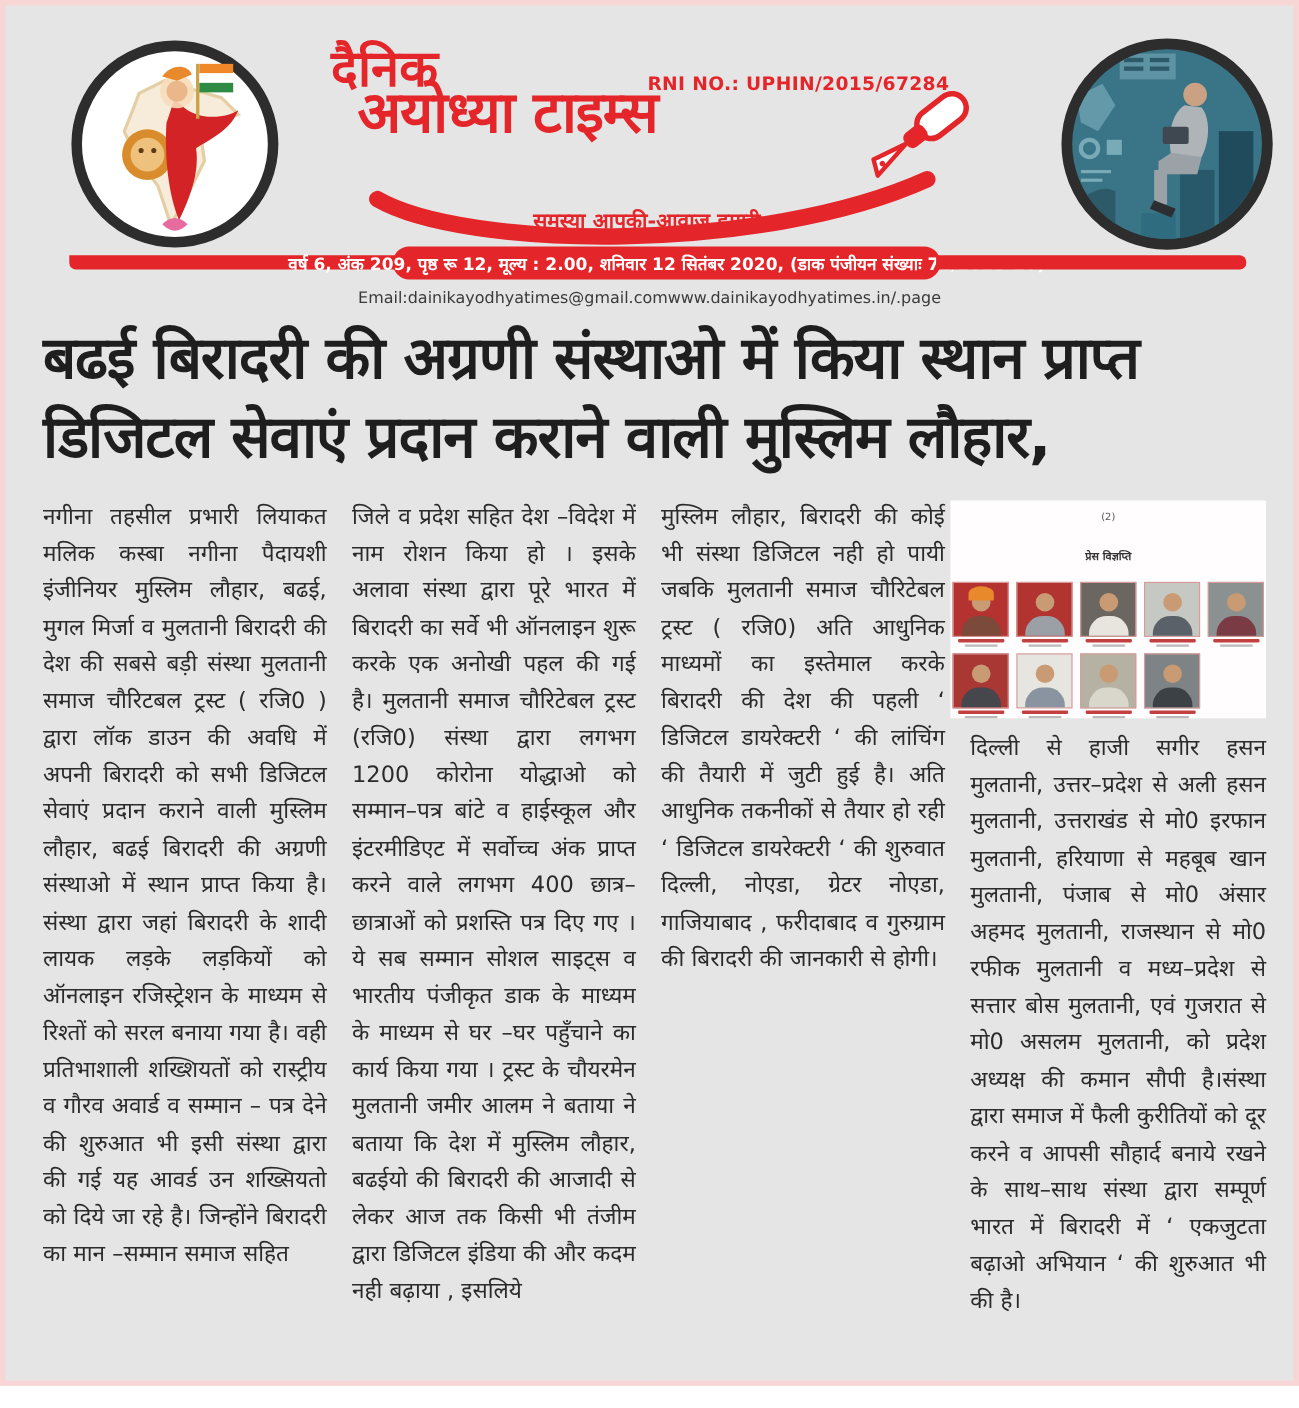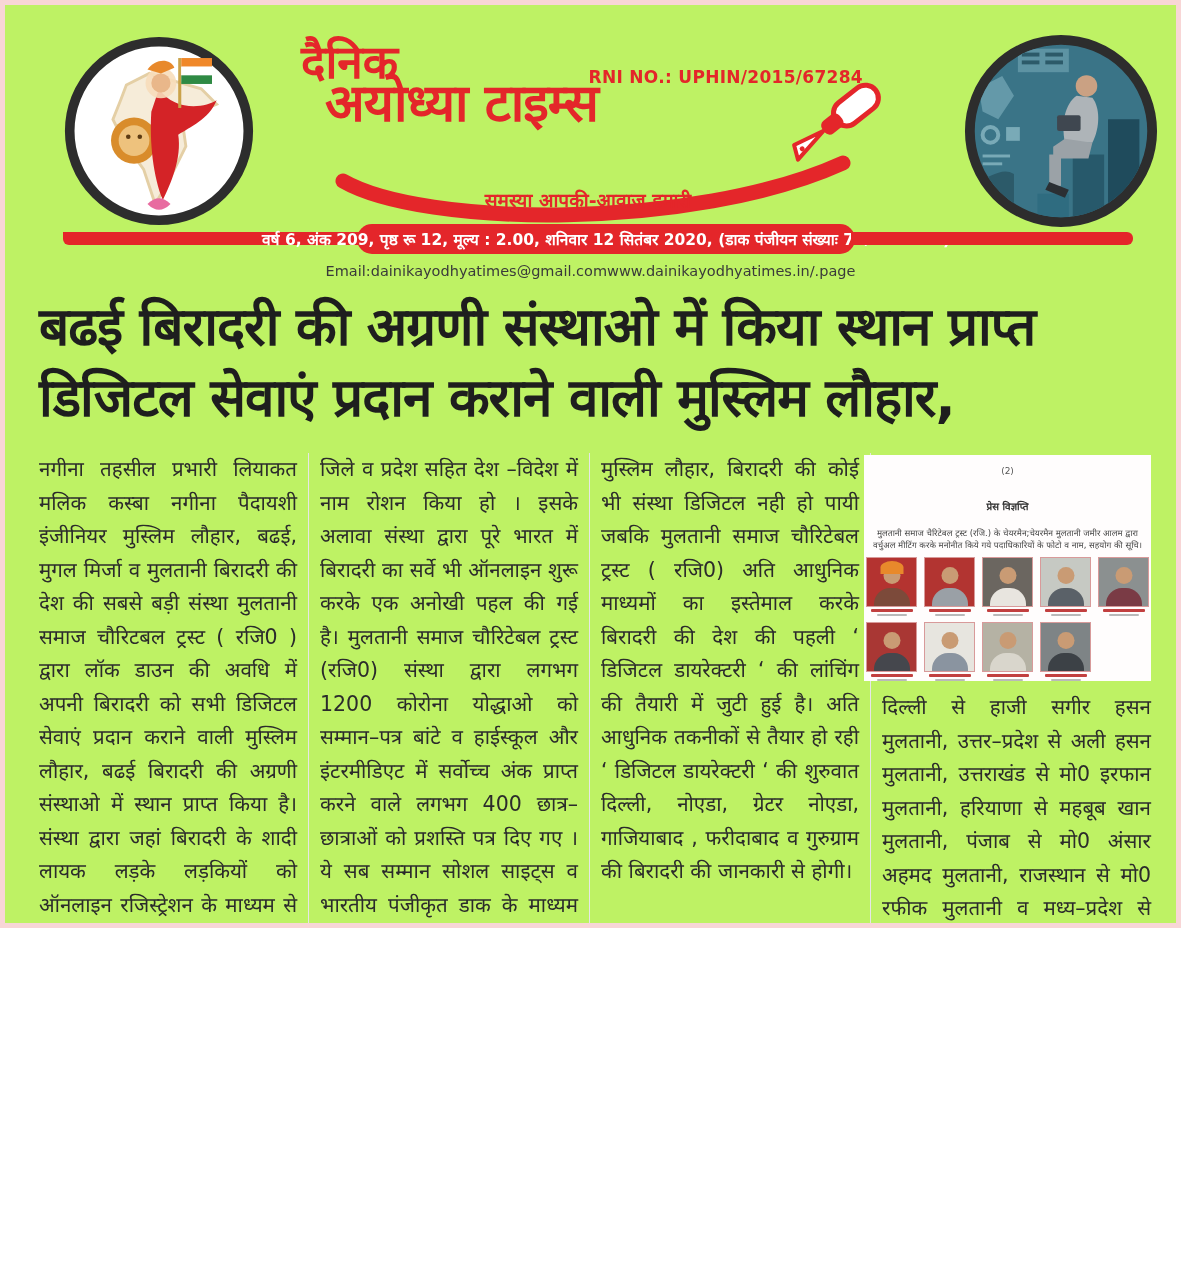--- a/index.html
+++ b/index.html
@@ -1,19 +1,19 @@
 <!DOCTYPE html>
 <html lang="hi"><head>
 <meta charset="utf-8">
 <style>
   * { margin:0; padding:0; box-sizing:border-box; }
   html,body { background:#fff; }
   .page {
-    position:relative; width:1181px; height:928px;
-    background:#bef264; border:5px solid #f8d6d6; overflow:hidden;
+    position:relative; width:1181px; height:1260px;
+    background:#e5e5e5; border:5px solid #f8d6d6; overflow:hidden;
     font-family:"DejaVu Sans", sans-serif; color:#222;
   }
   
   .emblem {
     position:absolute; left:58px; top:30px; width:192px; height:192px;
   }
   .right-photo {
     position:absolute; left:958px; top:28px; width:196px; height:196px;
   }
   .masthead { position:absolute; left:268px; top:36px; width:660px; height:196px; }
@@ -204,24 +204,20 @@
       <p>जिले व प्रदेश सहित देश –विदेश में नाम रोशन किया हो । इसके अलावा संस्था द्वारा पूरे भारत में बिरादरी का सर्वे भी ऑनलाइन शुरू करके एक अनोखी पहल की गई है। मुलतानी समाज चौरिटेबल ट्रस्ट (रजि0) संस्था द्वारा लगभग 1200 कोरोना योद्धाओ को सम्मान–पत्र बांटे व हाईस्कूल और इंटरमीडिएट में सर्वोच्च अंक प्राप्त करने वाले लगभग 400 छात्र–छात्राओं को प्रशस्ति पत्र दिए गए । ये सब सम्मान सोशल साइट्स व भारतीय पंजीकृत डाक के माध्यम के माध्यम से घर –घर पहुँचाने का कार्य किया गया । ट्रस्ट के चौयरमेन मुलतानी जमीर आलम ने बताया ने बताया कि देश में मुस्लिम लौहार, बढईयो की बिरादरी की आजादी से लेकर आज तक किसी भी तंजीम द्वारा डिजिटल इंडिया की और कदम नही बढ़ाया , इसलिये</p>
     </div>
     <div class="col">
       <p>मुस्लिम लौहार, बिरादरी की कोई भी संस्था डिजिटल नही हो पायी जबकि मुलतानी समाज चौरिटेबल ट्रस्ट ( रजि0) अति आधुनिक माध्यमों का इस्तेमाल करके बिरादरी की देश की पहली ‘ डिजिटल डायरेक्टरी ‘ की लांचिंग की तैयारी में जुटी हुई है। अति आधुनिक तकनीकों से तैयार हो रही ‘ डिजिटल डायरेक्टरी ‘ की शुरुवात दिल्ली, नोएडा, ग्रेटर नोएडा, गाजियाबाद , फरीदाबाद व गुरुग्राम की बिरादरी की जानकारी से होगी।</p>
     </div>
     <div class="col">
 
       <div class="photo-panel">
         <div class="pp-mark">(2)</div>
         <div class="pp-title">प्रेस विज्ञप्ति</div>
-        <div class="pp-caption">
-          <div>मुलतानी समाज चैरिटेबल ट्रस्ट (रजि.) के चेयरमैन;चेयरमैन मुलतानी जमीर आलम द्वारा</div>
-          <div>वर्चुअल मीटिंग करके मनोनीत किये गये पदाधिकारियों के फोटो व नाम, सहयोग की सूचि।</div>
-        </div>
         <div class="pp-grid">
           <div class="pp-row">
             <div class="pcell">
                 <div class="portrait" style="background: rgb(180, 51, 48);">
                   <div class="p-head turban"></div>
                   <div class="p-body" style="background: rgb(124, 74, 58);"></div>
                 </div>
                 <div class="p-label"></div>
                 <div class="p-label2"></div>
               </div>

